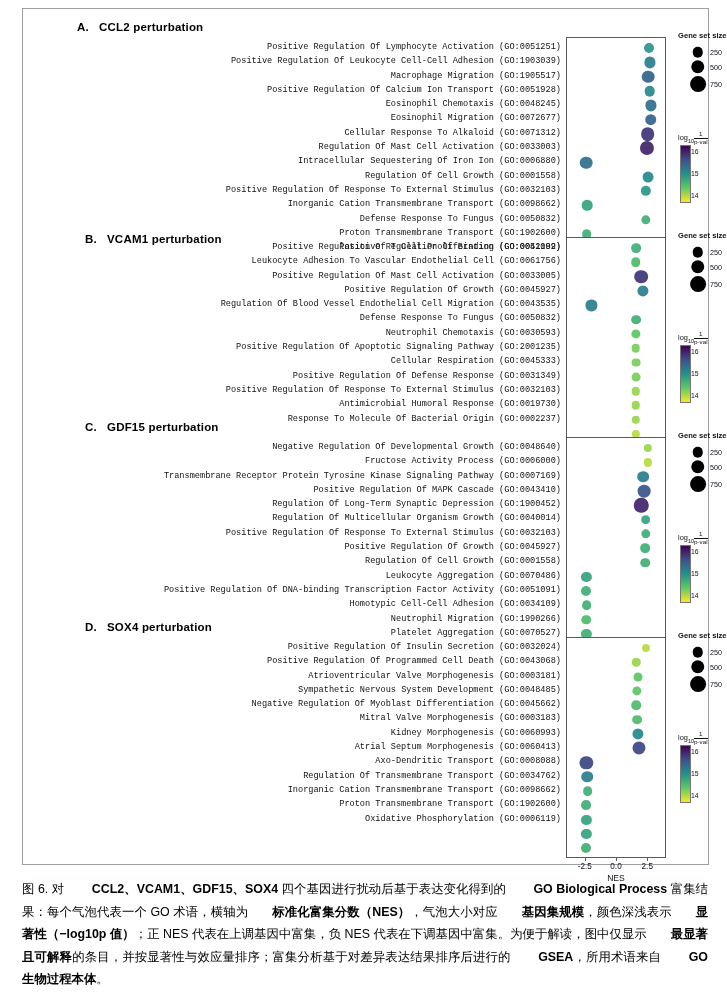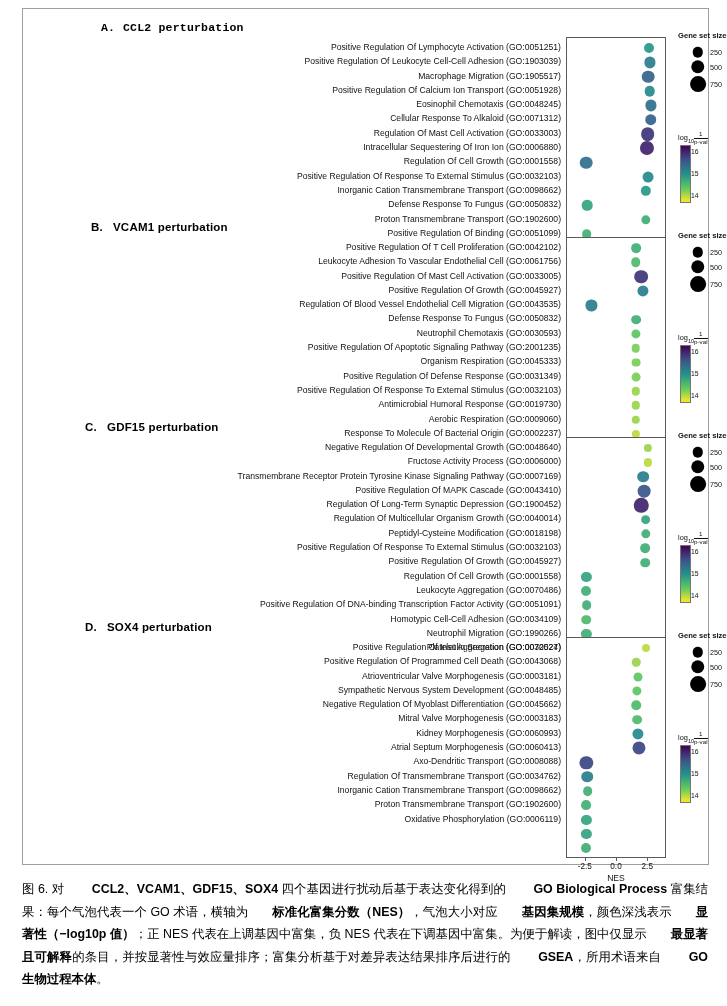--- a/index.html
+++ b/index.html
@@ -18,21 +18,21 @@
   .panel{position:absolute;left:0;width:685px;}
   .panel-title{
     position:absolute;font-weight:bold;font-size:11.5px;
     letter-spacing:0.2px;
   }
   .panel-title .lt{display:inline-block;width:22px;}
   .labels{
     position:absolute;text-align:right;font-size:8.6px;
     line-height:14.3px;color:#111;white-space:nowrap;
   }
-  .label-row{height:14.3px;}
+  .label-row{height:14.3px;font-family:Liberation Mono, monospace;}
   .axes{
     position:absolute;border:1px solid #5a5a5a;background:#fff;
     box-sizing:border-box;
   }
   .dot{
     position:absolute;border-radius:50%;
     transform:translate(-50%,-50%);
     opacity:0.92;
   }
   .axis-ticklabel{
@@ -75,27 +75,28 @@
   }
   .caption b{font-weight:bold;padding-left:24px;}
 </style>
 </head>
 <body>
 
 <div class="page">
 
   <div class="figure-box" id="figbox">
       <div class="panel" style="top: 12px;">
-        <div class="panel-title" style="left: 78px; top: 0px; font-family: Liberation Mono, monospace;"><span class="lt">A.</span><span>CCL2 perturbation</span></div>
+        <div class="panel-title" style="left: 54px; top: 0px;"><span class="lt">A.</span><span>CCL2 perturbation</span></div>
         <div class="labels" style="left: 0px; width: 538px; top: 19px;">
           <div class="label-row">Positive Regulation Of Lymphocyte Activation (GO:0051251)</div>
           <div class="label-row">Positive Regulation Of Leukocyte Cell-Cell Adhesion (GO:1903039)</div>
           <div class="label-row">Macrophage Migration (GO:1905517)</div>
           <div class="label-row">Positive Regulation Of Calcium Ion Transport (GO:0051928)</div>
           <div class="label-row">Eosinophil Chemotaxis (GO:0048245)</div>
+          <div class="label-row">Eosinophil Migration (GO:0072677)</div>
           <div class="label-row">Cellular Response To Alkaloid (GO:0071312)</div>
           <div class="label-row">Regulation Of Mast Cell Activation (GO:0033003)</div>
           <div class="label-row">Intracellular Sequestering Of Iron Ion (GO:0006880)</div>
           <div class="label-row">Regulation Of Cell Growth (GO:0001558)</div>
           <div class="label-row">Positive Regulation Of Response To External Stimulus (GO:0032103)</div>
           <div class="label-row">Inorganic Cation Transmembrane Transport (GO:0098662)</div>
           <div class="label-row">Defense Response To Fungus (GO:0050832)</div>
           <div class="label-row">Proton Transmembrane Transport (GO:1902600)</div>
           <div class="label-row">Positive Regulation Of Binding (GO:0051099)</div>
         </div>
@@ -130,35 +131,34 @@
         <div class="legend-size-label" style="left: 687px; top: 45.7162px;">500</div>
         <div class="legend-circle" style="width: 15.7976px; height: 15.7976px; left: 675px; top: 62.858px;"></div>
         <div class="legend-size-label" style="left: 687px; top: 62.858px;">750</div>
         <div class="legend-color-title" style="left: 655px; top: 110px;">log<span style="font-size:5.6px;vertical-align:sub;">10</span><span class="frac"><span class="num">1</span><span class="den">p-val</span></span></div>
         <div class="colorbar" style="left: 657px; top: 124px; height: 56px; background: linear-gradient(rgb(68, 1, 84), rgb(59, 82, 139), rgb(33, 145, 140), rgb(94, 201, 98), rgb(253, 231, 37));"></div>
         <div class="cb-label" style="left: 668px; top: 130px;">16</div>
         <div class="cb-label" style="left: 668px; top: 152px;">15</div>
         <div class="cb-label" style="left: 668px; top: 174px;">14</div>
       </div>
       <div class="panel" style="top: 212px;">
-        <div class="panel-title" style="left: 62px; top: 0px; margin-left: 6px;"><span class="lt">B.</span><span>VCAM1 perturbation</span></div>
+        <div class="panel-title" style="left: 62px; top: 12px;"><span class="lt">B.</span><span>VCAM1 perturbation</span></div>
         <div class="labels" style="left: 0px; width: 538px; top: 19px;">
           <div class="label-row">Positive Regulation Of T Cell Proliferation (GO:0042102)</div>
           <div class="label-row">Leukocyte Adhesion To Vascular Endothelial Cell (GO:0061756)</div>
           <div class="label-row">Positive Regulation Of Mast Cell Activation (GO:0033005)</div>
           <div class="label-row">Positive Regulation Of Growth (GO:0045927)</div>
           <div class="label-row">Regulation Of Blood Vessel Endothelial Cell Migration (GO:0043535)</div>
           <div class="label-row">Defense Response To Fungus (GO:0050832)</div>
           <div class="label-row">Neutrophil Chemotaxis (GO:0030593)</div>
           <div class="label-row">Positive Regulation Of Apoptotic Signaling Pathway (GO:2001235)</div>
-          <div class="label-row">Organism Respiration (GO:0045333)</div>
+          <div class="label-row">Cellular Respiration (GO:0045333)</div>
           <div class="label-row">Positive Regulation Of Defense Response (GO:0031349)</div>
           <div class="label-row">Positive Regulation Of Response To External Stimulus (GO:0032103)</div>
           <div class="label-row">Antimicrobial Humoral Response (GO:0019730)</div>
-          <div class="label-row">Aerobic Respiration (GO:0009060)</div>
           <div class="label-row">Response To Molecule Of Bacterial Origin (GO:0002237)</div>
         </div>
         <div class="axes" style="left: 543px; top: 16px; width: 100px; height: 220.5px;">
           <div class="dot" style="width: 9.70538px; height: 9.70538px; left: 69.375px; top: 10.15px; background: rgb(65, 174, 118);"></div>
           <div class="dot" style="width: 9.54066px; height: 9.54066px; left: 68.75px; top: 24.45px; background: rgb(78, 186, 109);"></div>
           <div class="dot" style="width: 13.6896px; height: 13.6896px; left: 74.375px; top: 38.75px; background: rgb(62, 52, 119);"></div>
           <div class="dot" style="width: 11.1674px; height: 11.1674px; left: 75.625px; top: 53.05px; background: rgb(41, 125, 140);"></div>
           <div class="dot" style="width: 11.1674px; height: 11.1674px; left: 24.375px; top: 67.35px; background: rgb(41, 125, 140);"></div>
           <div class="dot" style="width: 9.70538px; height: 9.70538px; left: 69.375px; top: 81.65px; background: rgb(65, 174, 118);"></div>
           <div class="dot" style="width: 9.19767px; height: 9.19767px; left: 68.75px; top: 95.95px; background: rgb(91, 198, 100);"></div>
@@ -193,21 +193,20 @@
       </div>
       <div class="panel" style="top: 412px;">
         <div class="panel-title" style="left: 62px; top: 0px;"><span class="lt">C.</span><span>GDF15 perturbation</span></div>
         <div class="labels" style="left: 0px; width: 538px; top: 19px;">
           <div class="label-row">Negative Regulation Of Developmental Growth (GO:0048640)</div>
           <div class="label-row">Fructose Activity Process (GO:0006000)</div>
           <div class="label-row">Transmembrane Receptor Protein Tyrosine Kinase Signaling Pathway (GO:0007169)</div>
           <div class="label-row">Positive Regulation Of MAPK Cascade (GO:0043410)</div>
           <div class="label-row">Regulation Of Long-Term Synaptic Depression (GO:1900452)</div>
           <div class="label-row">Regulation Of Multicellular Organism Growth (GO:0040014)</div>
-          <div class="label-row">Peptidyl-Cysteine Modification (GO:0018198)</div>
           <div class="label-row">Positive Regulation Of Response To External Stimulus (GO:0032103)</div>
           <div class="label-row">Positive Regulation Of Growth (GO:0045927)</div>
           <div class="label-row">Regulation Of Cell Growth (GO:0001558)</div>
           <div class="label-row">Leukocyte Aggregation (GO:0070486)</div>
           <div class="label-row">Positive Regulation Of DNA-binding Transcription Factor Activity (GO:0051091)</div>
           <div class="label-row">Homotypic Cell-Cell Adhesion (GO:0034109)</div>
           <div class="label-row">Neutrophil Migration (GO:1990266)</div>
           <div class="label-row">Platelet Aggregation (GO:0070527)</div>
         </div>
         <div class="axes" style="left: 543px; top: 16px; width: 100px; height: 220.5px;">

